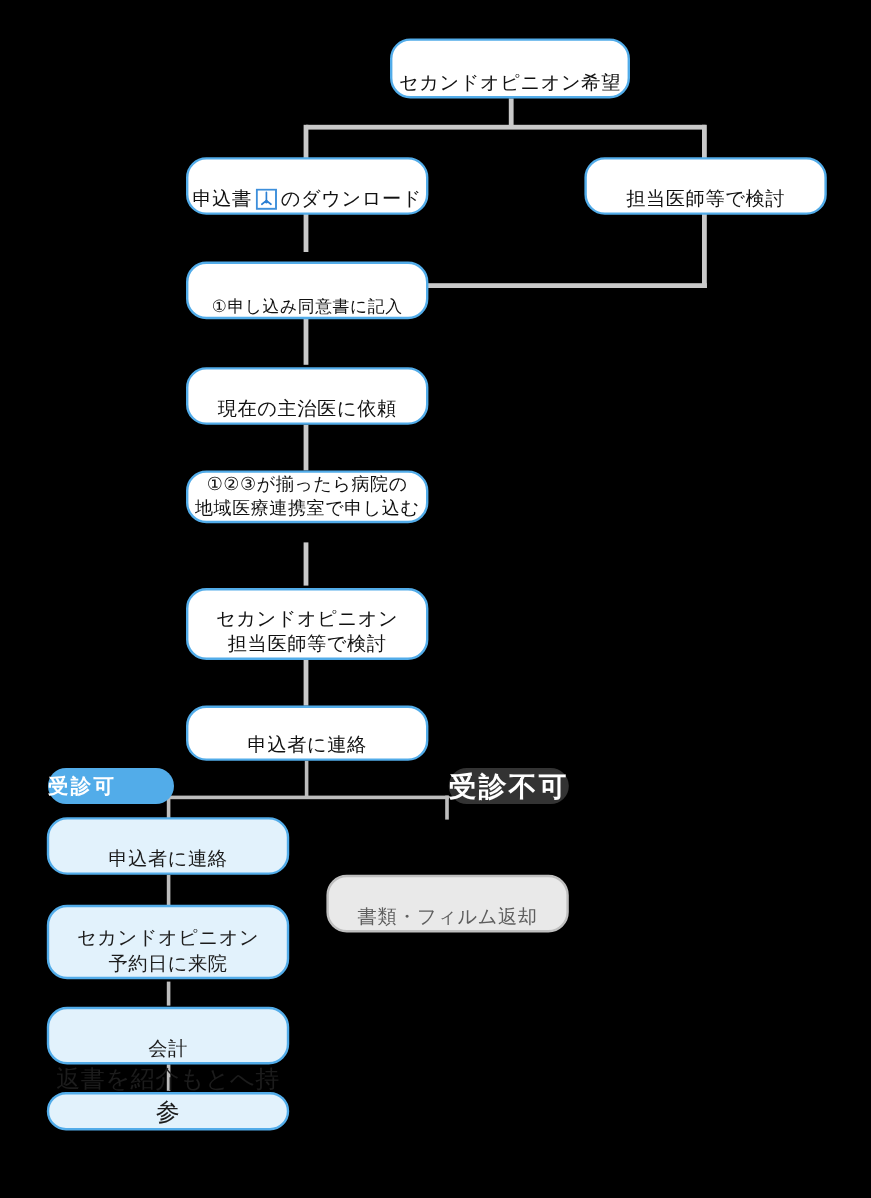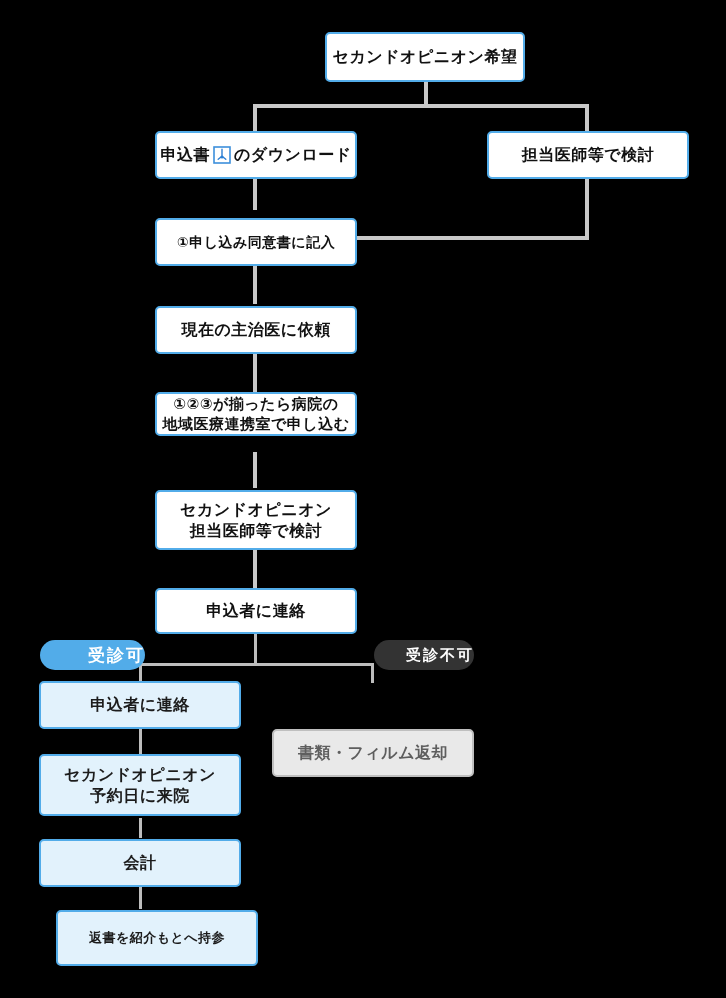--- a/index.html
+++ b/index.html
@@ -16,28 +16,27 @@
 
   
   .line{position:absolute;background:#c9c9c9;}
   .line-thin{position:absolute;background:#bdbdbd;}
 
   
   .node{
     position:absolute;
     box-sizing:border-box;
     display:flex;
-    align-items:center;
+    align-items:flex-end;
     justify-content:center;
     text-align:center;
-    border-radius:5px;
+    border-radius:17px;
     line-height:1.32;
     letter-spacing:.5px;
     z-index:5;
-    font-weight:bold;
   }
   .node-white{
     background:#ffffff;
     border:2px solid #52ace9;
     color:#111111;
   }
   .node-blue{
     background:#e2f2fc;
     border:2px solid #52ace9;
     color:#1c1c1c;
@@ -49,21 +48,21 @@
     margin-top:48px;
   }
   .node .txt{display:block;white-space:pre-line;}
 
   
   .badge{
     position:absolute;
     box-sizing:border-box;
     display:flex;
     align-items:center;
-    justify-content:flex-end;
+    justify-content:flex-start;
     border-radius:999px;
     color:#ffffff;
     font-weight:bold;
     letter-spacing:2px;
     z-index:8;
   }
   .badge-blue{background:#52ace9;}
   .badge-dark{background:#333333;}
 
   
@@ -153,38 +152,38 @@
 担当医師等で検討</span>
   </div>
 
   <div class="node node-white" style="left:155px;top:588px;width:202px;height:46px;font-size:16px;">
     <span class="txt">申込者に連絡</span>
   </div>
 
   <div class="badge badge-blue" style="left:40px;top:640px;width:105px;height:30px;font-size:17px;">
     <span>受診可</span>
   </div>
-  <div class="badge badge-dark" style="left:374px;top:640px;width:100px;height:30px;font-size:15px;">
+  <div class="badge badge-dark" style="left:374px;top:640px;width:100px;height:30px;font-size:23px;">
     <span>受診不可</span>
   </div>
 
   <div class="node node-blue" style="left:39px;top:681px;width:202px;height:48px;font-size:16px;">
     <span class="txt">申込者に連絡</span>
   </div>
 
   <div class="node node-gray" style="left:272px;top:681px;width:202px;height:48px;font-size:16px;">
     <span class="txt">書類・フィルム返却</span>
   </div>
 
   <div class="node node-blue" style="left:39px;top:754px;width:202px;height:62px;font-size:16px;">
     <span class="txt">セカンドオピニオン
 予約日に来院</span>
   </div>
 
   <div class="node node-blue" style="left:39px;top:839px;width:202px;height:48px;font-size:16px;">
     <span class="txt">会計</span>
   </div>
 
-  <div class="node node-blue" style="left:56px;top:910px;width:202px;height:56px;font-size:13px;">
+  <div class="node node-blue" style="left:39px;top:910px;width:202px;height:32px;font-size:20px;">
     <span class="txt">返書を紹介もとへ持参</span>
   </div>
 
 </div>
 
 </body></html>

